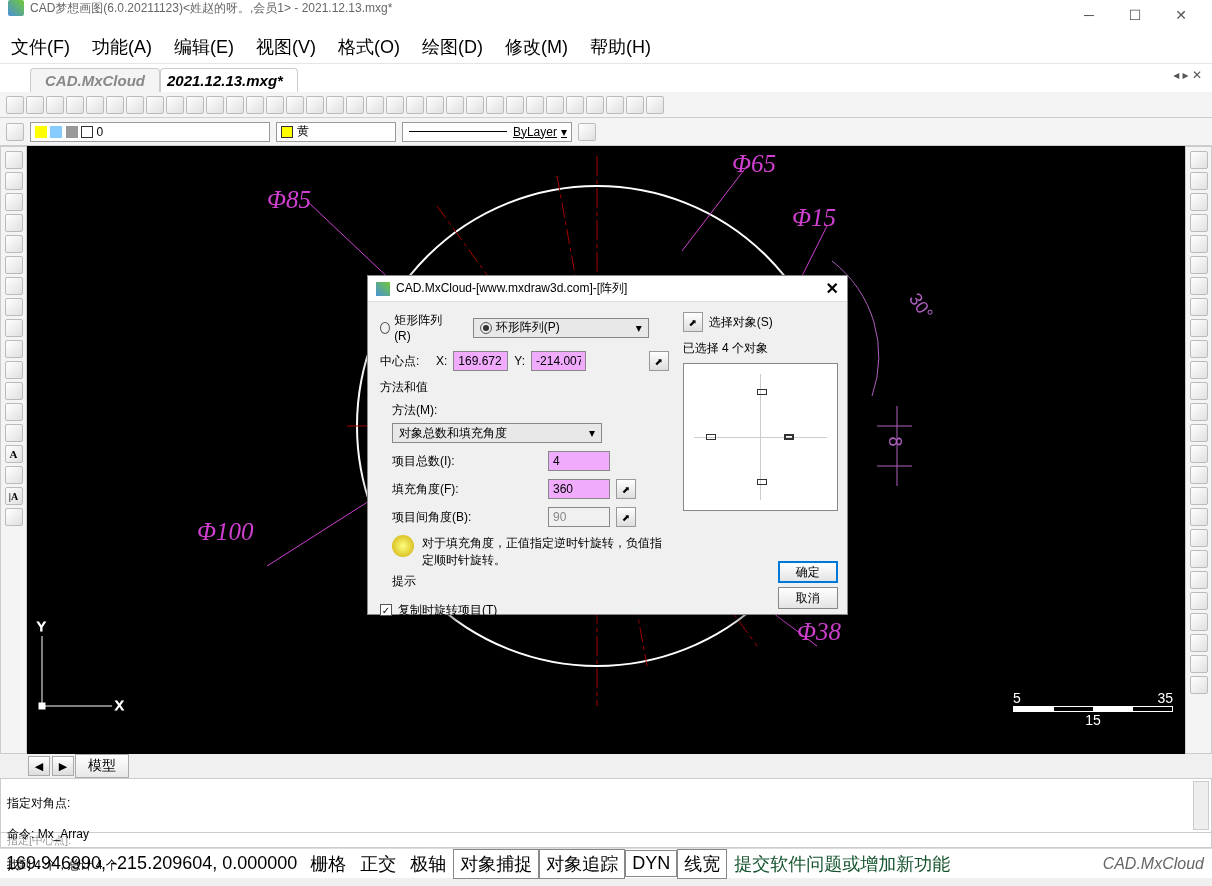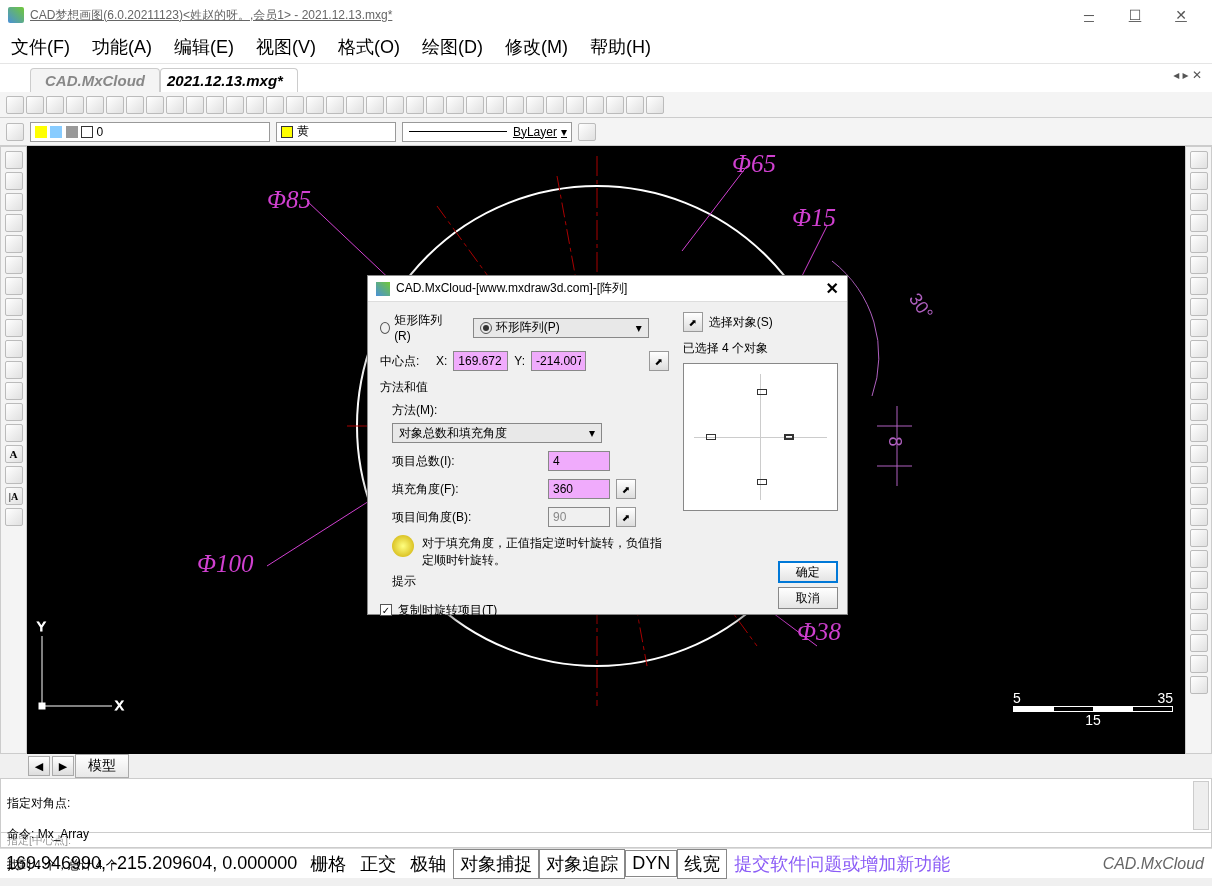--- a/index.html
+++ b/index.html
@@ -1,18 +1,18 @@
 <!DOCTYPE html>
 <html><head>
 <meta charset="utf-8">
 <style>
 * { margin: 0; padding: 0; box-sizing: border-box; font-family: "Microsoft YaHei", sans-serif; }
 body { width: 1212px; height: 886px; background: #f0f0f0; position: relative; overflow: hidden; }
 
-.titlebar { height: 30px; background: #fff; display: flex; align-items: center; padding: 0 8px; font-size: 12px; color: #666; text-decoration: underline; }
+.titlebar { height: 30px; background: #fff; display: flex; padding: 0 8px; font-size: 12px; color: #666; }
 .titlebar .ticon { width: 16px; height: 16px; background: linear-gradient(45deg,#4a90d9,#71c837); margin-right: 6px; border-radius: 2px; }
 .titlebar .spacer { flex: 1; }
 .winbtn { width: 46px; height: 30px; display: inline-flex; align-items: center; justify-content: center; color: #555; font-size: 14px; }
 
 .menubar { height: 34px; background: #fff; display: flex; align-items: center; padding: 0 11px; gap: 22px; font-size: 18px; border-bottom: 1px solid #e5e5e5; }
 
 .tabbar { height: 28px; background: #fff; display: flex; align-items: flex-end; padding-left: 30px; position: relative; }
 .tab { padding: 3px 14px; font-size: 15px; font-style: italic; font-weight: bold; color: #888; background: #f4f4f4; border: 1px solid #ccc; border-bottom: none; border-radius: 4px 4px 0 0; }
 .tab.active { background: #fff; color: #000; font-weight: bold; padding-left: 6px; }
 .tabbar .tabctrl { position: absolute; right: 10px; top: 4px; font-size: 12px; color: #555; }
@@ -39,21 +39,21 @@
 .bbarrow { width: 22px; height: 20px; border: 1px solid #aaa; background: linear-gradient(#fff,#ddd); display: flex; align-items: center; justify-content: center; font-size: 11px; margin: 0 1px; }
 .modeltab { padding: 2px 12px; background: linear-gradient(#fff,#e8e8e8); border: 1px solid #aaa; font-size: 14px; }
 
 .cmdbox { height: 55px; background: #fff; border: 1px solid #ccc; font-size: 12px; font-family: Simsun, monospace; padding: 2px 6px; white-space: pre-line; position: relative; }
 .cmdprompt { height: 15px; background: #fff; border: 1px solid #ccc; border-top: none; font-size: 11px; color: #999; padding: 0 6px; }
 
 .status { height: 30px; background: #fff; display: flex; align-items: center; font-size: 18px; border-top: 1px solid #ddd; }
 .coord { padding: 0 6px; white-space: nowrap; }
 .stbtn { padding: 2px 6px; border: 1px solid transparent; }
 .stbtn.boxed { border: 1px solid #888; }
-.bluelink { color: #8b5cf6; }
+.bluelink { color: #14532d; }
 .brand { margin-left: auto; padding-right: 8px; font-style: italic; font-size: 16px; color: #666; display: flex; align-items: center; gap: 4px; }
 
 .dialog { position: absolute; left: 367px; top: 275px; width: 481px; height: 340px; background: #f0f0f0; border: 1px solid #888; box-shadow: 3px 3px 12px rgba(0,0,0,.5); font-size: 12px; }
 .dlgtitle { height: 26px; background: #fff; display: flex; align-items: center; padding: 0 8px; border-bottom: 1px solid #ddd; }
 .dlgtitle .dicon { width: 14px; height: 14px; background: linear-gradient(45deg,#4a90d9,#71c837); margin-right: 6px; }
 .dlgtitle .dclose { margin-left: auto; font-size: 16px; font-weight: bold; }
 .dlgbody { padding: 10px 12px; display: flex; gap: 14px; }
 .dleft { flex: 1; }
 .dright { width: 160px; }
 .radio { display: inline-flex; align-items: center; gap: 4px; margin-right: 20px; }
@@ -202,21 +202,21 @@
         <line x1="15" y1="560" x2="15" y2="490"></line>
           <text x="10" y="485" font-size="13">Y</text>
         <line x1="15" y1="560" x2="85" y2="560"></line>
           <text x="88" y="564" font-size="13">X</text>
         <rect x="12" y="557" width="6" height="6"></rect>
       </g>
     </svg>
     <div class="dim" style="left:240px;top:40px">Φ85</div>
     <div class="dim" style="left:705px;top:4px">Φ65</div>
     <div class="dim" style="left:765px;top:58px">Φ15</div>
-    <div class="dim" style="left:170px;top:404px">Φ100</div>
+    <div class="dim" style="left:170px;top:372px">Φ100</div>
     <div class="dim" style="left:770px;top:472px">Φ38</div>
     <div class="angle" style="left:880px;top:150px;transform:rotate(55deg)">30°</div>
     <div class="lindim" style="left:862px;top:285px;transform:rotate(90deg)">8</div>
     <div class="ruler">
       <div style="display:flex;justify-content:space-between;width:160px">
         <span>5</span>
           <span>35</span>
       </div>
       <div style="width:160px;height:6px;border:1px solid #fff;display:flex">
           <div style="width:25%;background:#fff"></div>

